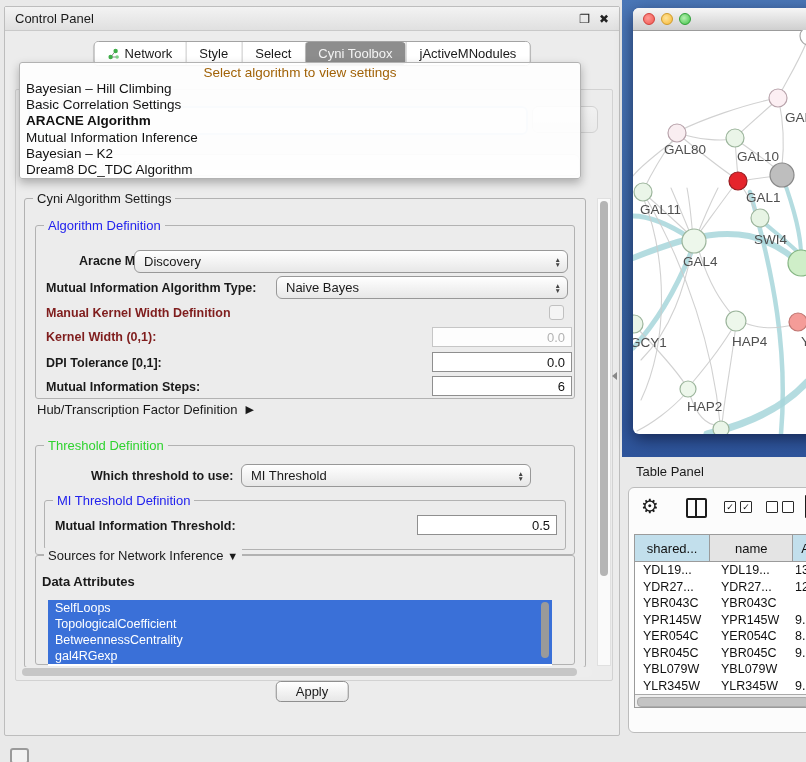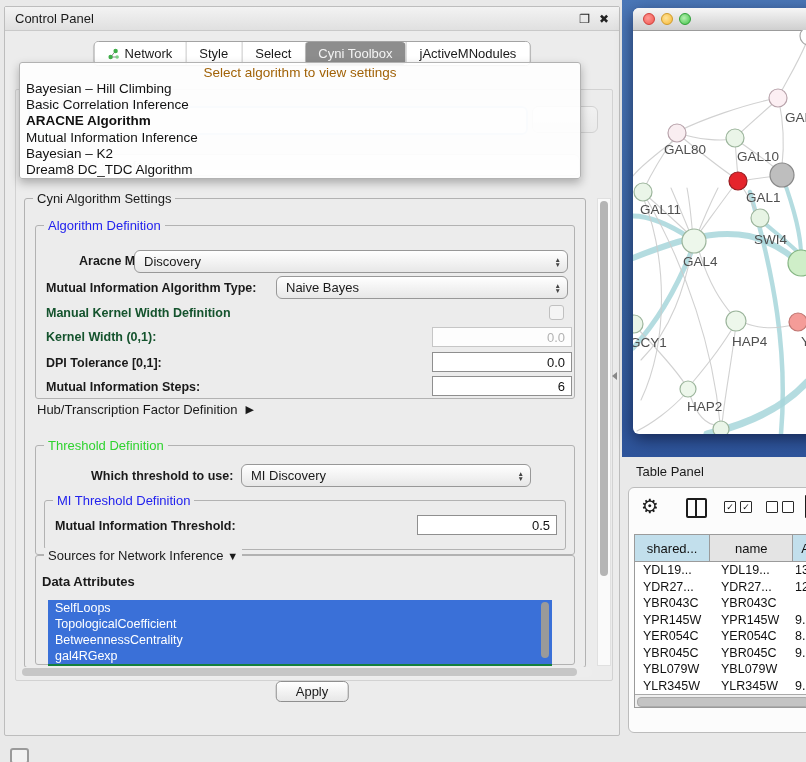--- a/index.html
+++ b/index.html
@@ -55,21 +55,21 @@
   .groupbox{position:absolute;border:1px solid #b2b2b2;border-radius:3px;}
   .legend{position:absolute;top:-8px;left:8px;background:#ececec;padding:0 4px;
     font-size:13px;white-space:nowrap;}
   .legend.blue{color:#2222ee;}
   .legend.green{color:#2fd32f;}
   .legend.plain{color:#1a1a1a;}
 
   #cyni-box{left:8px;top:108px;width:560px;height:468px;}
 
   .fld-label{position:absolute;font-size:12.5px;font-weight:bold;color:#1a1a1a;white-space:nowrap;}
-  .fld-label.disabled{color:#14532d;}
+  .fld-label.disabled{color:#7f1d1d;}
 
   .combo{position:absolute;height:23px;border:1px solid #989898;border-radius:6px;
     background:linear-gradient(#ffffff,#e7e7e7);display:flex;align-items:center;
     font-size:13px;color:#1a1a1a;padding-left:9px;box-sizing:border-box;}
   .combo .arrows{margin-left:auto;margin-right:6px;display:flex;flex-direction:column;
     line-height:5px;font-size:6.5px;color:#444;}
   .tfield{position:absolute;height:20px;border:1px solid #8f8f8f;background:#fff;
     font-size:13px;color:#111;text-align:right;padding-right:6px;line-height:20px;box-sizing:border-box;}
   .tfield.disabled{border-color:#c6c6c6;color:#b3b3b3;background:#fdfdfd;}
   .checkbox{position:absolute;width:13px;height:13px;border:1px solid #c0c0c0;border-radius:3px;
@@ -77,21 +77,21 @@
 
   #alg-def-box{left:10px;top:26px;width:538px;height:172px;}
   #threshold-box{left:10px;top:246px;width:538px;height:108px;}
   #mi-def-box{left:8px;top:54px;width:520px;height:48px;}
   #sources-box{left:10px;top:356px;width:538px;height:108px;}
 
   #hub-expander{left:12px;top:203px;font-size:13px;color:#1a1a1a;display:flex;gap:8px;align-items:center;}
   #hub-expander .arrow{font-size:11px;}
 
   
-  #attr-list{left:12px;top:44px;width:504px;height:66px;background:#15803d;overflow:hidden;}
+  #attr-list{left:12px;top:44px;width:504px;height:66px;background:#ffffff;overflow:hidden;}
   .attr-item{height:16px;line-height:16px;font-size:12.5px;color:#fff;background:#3a70d8;
     padding-left:7px;white-space:nowrap;}
   #attr-scroll{position:absolute;right:3px;top:2px;width:8px;height:56px;background:#9a9a9a;
     border-radius:4px;}
 
   
   #settings-vscroll{right:1px;top:108px;width:14px;height:468px;background:#fafafa;
     border:1px solid #e0e0e0;box-sizing:border-box;}
   #settings-vscroll .thumb{position:absolute;left:2px;top:2px;width:8px;height:375px;
     background:#b5b5b5;border-radius:5px;}
@@ -243,21 +243,21 @@
       <div id="hub-expander" class="abs">
         <span>Hub/Transcription Factor Definition</span>
         <span class="arrow">▶</span>
       </div>
 
       <div id="threshold-box" class="groupbox">
         <span class="legend green">Threshold Definition</span>
 
         <div class="fld-label" style="left:55px;top:23px;">Which threshold to use:</div>
         <div class="combo" style="left:205px;top:18px;width:290px;">
-          <span>MI Discovery</span>
+          <span>MI Threshold</span>
           <span class="arrows">
               <span>▲</span>
               <span>▼</span>
             </span>
         </div>
 
         <div id="mi-def-box" class="groupbox">
           <span class="legend blue" style="background:#ececec;">MI Threshold Definition</span>
           <div class="fld-label" style="left:10px;top:18px;">Mutual Information Threshold:</div>
           <div class="tfield" style="right:8px;top:14px;width:140px;">0.5</div>
@@ -285,21 +285,21 @@
     </div>
     <div id="settings-hscroll" class="abs">
       <div class="thumb"></div>
     </div>
   </div>
 
   <div id="algorithm-popup" class="abs">
     <div id="popup-placeholder">Select algorithm to view settings</div>
     <div id="popup-list">
         <div class="popup-item">Bayesian – Hill Climbing</div>
-        <div class="popup-item">Basic Correlation Inference</div>
+        <div class="popup-item">Basic Correlation Settings</div>
         <div class="popup-item bold">ARACNE Algorithm</div>
         <div class="popup-item">Mutual Information Inference</div>
         <div class="popup-item">Bayesian – K2</div>
         <div class="popup-item">Dream8 DC_TDC Algorithm</div>
       </div>
   </div>
 
   <button id="apply-btn" class="abs">Apply</button>
 
 </div>

